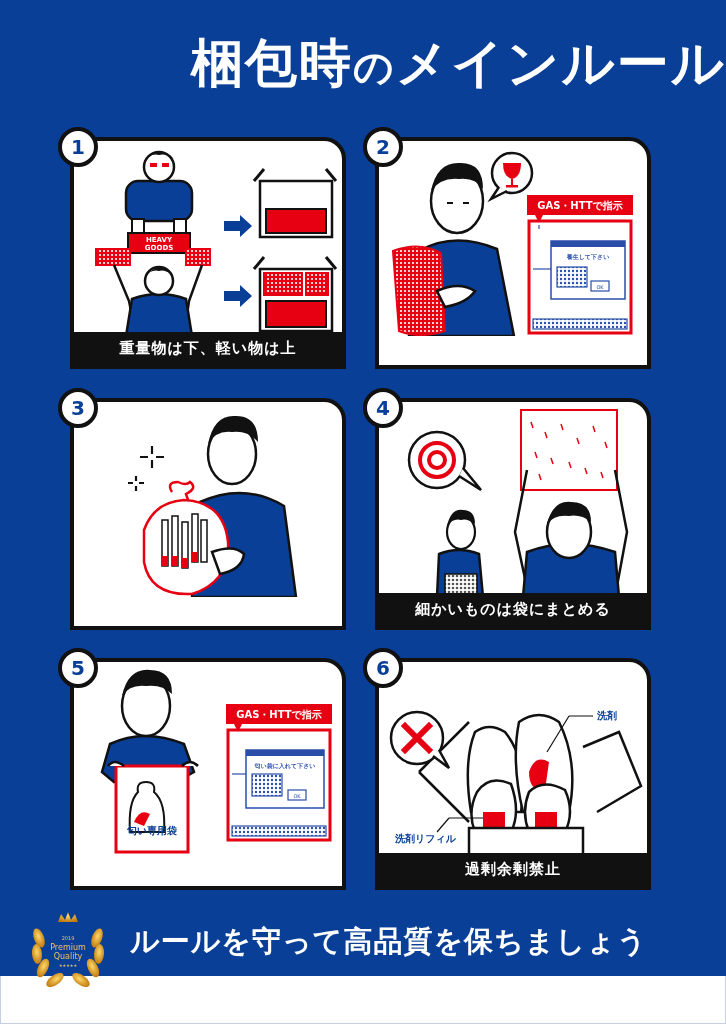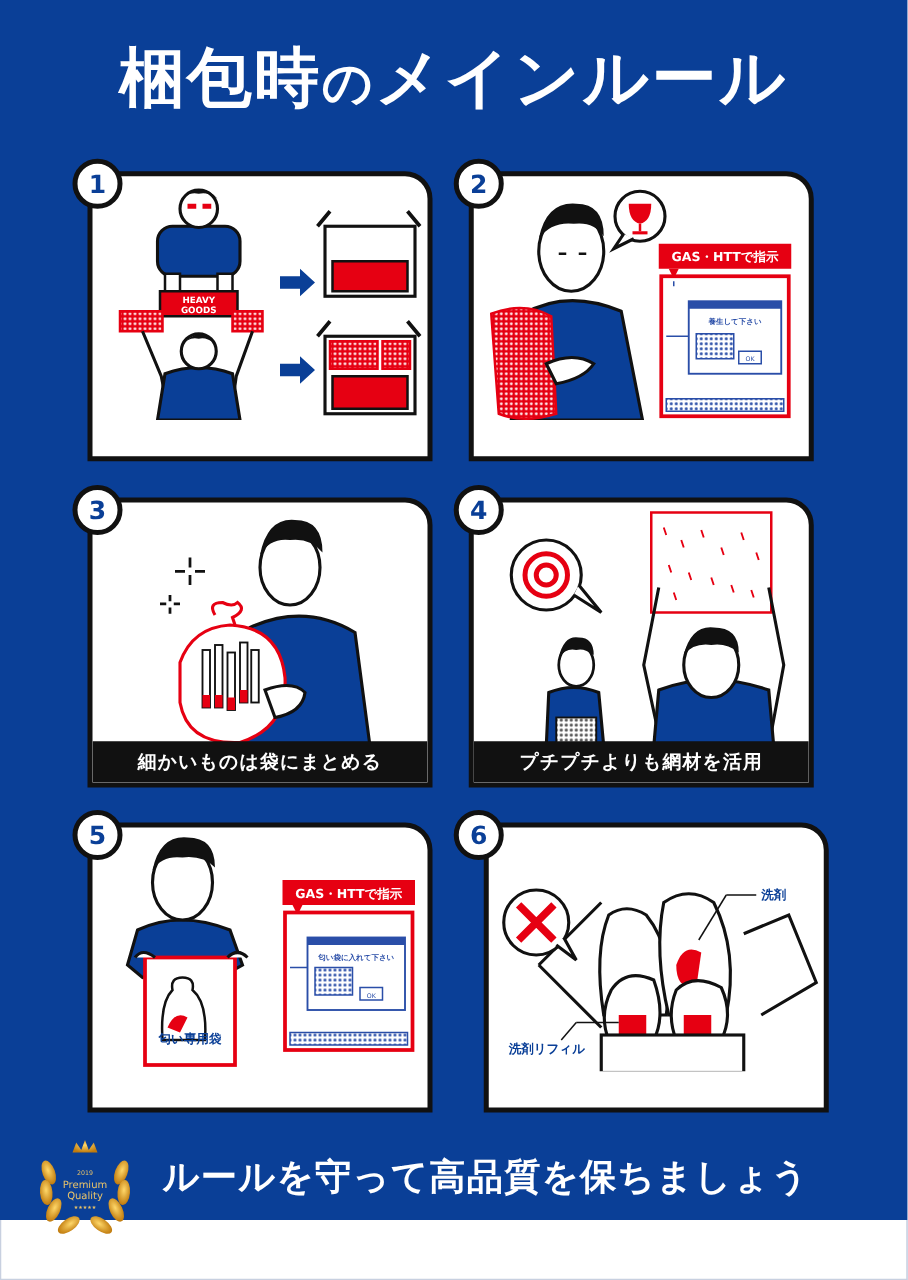--- a/index.html
+++ b/index.html
@@ -1,20 +1,20 @@
 <!DOCTYPE html>
 <html><head>
 <meta charset="utf-8">
 <style>
   * { box-sizing: border-box; margin: 0; padding: 0; }
   html, body { width: 726px; height: 1024px; overflow: hidden; background: #ffffff; }
   body { position: relative; font-family: "DejaVu Sans", sans-serif; }
   .poster { position: absolute; left: 0; top: 0; width: 726px; height: 976px; background: #0a3f97; }
   .bottom-white { position: absolute; left: 0; top: 976px; width: 726px; height: 48px; background: #ffffff; border-left: 1px solid #c8d0e0; border-right: 1px solid #c8d0e0; border-bottom: 1px solid #c8d0e0; }
-  .title { position: absolute; left: 0; top: 28px; width: 726px; text-align: center; color: #fff; font-weight: bold; font-size: 52px; letter-spacing: 2px; line-height: 70px; }
+  .title { position: absolute; left: 0; top: 28px; width: 726px; text-align: right; color: #fff; font-weight: bold; font-size: 52px; letter-spacing: 2px; line-height: 70px; }
   .title .small { font-size: 40px; }
   .panel { position: absolute; width: 276px; height: 232px; background: #fff; border: 4px solid #111; border-radius: 0 22px 0 0; overflow: hidden; }
   .panel .caption { position: absolute; left: 0; bottom: 0; width: 100%; height: 33px; background: #111; color: #fff; font-weight: bold; font-size: 15px; text-align: center; line-height: 33px; letter-spacing: 1px; }
   .panel .scene { position: absolute; left: 0; top: 0; width: 100%; height: 195px; }
   .num { position: absolute; width: 40px; height: 40px; border-radius: 50%; background: #fff; border: 4px solid #111; color: #0a3f97; font-weight: bold; font-size: 20px; text-align: center; line-height: 32px; z-index: 5; }
   .footer-text { position: absolute; left: 130px; top: 918px; color: #fff; font-weight: bold; font-size: 29px; letter-spacing: 1px; line-height: 46px; }
   .badge { position: absolute; left: 25px; top: 908px; width: 86px; height: 82px; }
   svg text { font-family: "DejaVu Sans", sans-serif; }
 </style>
 </head>
@@ -77,20 +77,21 @@
     </g>
 
     <g>
       <path d="M180 128 L190 116 M262 128 L252 116" stroke="#111" stroke-width="3"></path>
       <rect x="186" y="128" width="72" height="62" fill="#fff" stroke="#111" stroke-width="2.5"></rect>
       <rect x="190" y="132" width="38" height="22" fill="url(#dots)" stroke="#e60012" stroke-width="2"></rect>
       <rect x="232" y="132" width="22" height="22" fill="url(#dots)" stroke="#e60012" stroke-width="2"></rect>
       <rect x="192" y="160" width="60" height="26" fill="#e60012" stroke="#111" stroke-width="2"></rect>
     </g>
   </svg>
+  <div class="caption">重量物は下、軽い物は上</div>
 </div>
 
 <div class="num" style="left:363px;top:127px;">2</div>
 <div class="panel" style="left:375px;top:137px;">
   <svg class="scene" viewBox="0 0 268 195">
 
     <g>
       <path d="M30 195 L40 110 Q75 90 118 108 L135 195Z" fill="#0a3f97" stroke="#111" stroke-width="2.5"></path>
       <ellipse cx="78" cy="60" rx="26" ry="32" fill="#fff" stroke="#111" stroke-width="2.5"></ellipse>
       <path d="M52 50 Q58 20 82 22 Q104 22 104 48 Q96 36 80 38 Q62 36 52 50Z" fill="#111"></path>
@@ -160,21 +161,20 @@
       </g>
       <g fill="#e60012">
           <rect x="88" y="154" width="6" height="10"></rect>
           <rect x="98" y="154" width="6" height="10"></rect>
           <rect x="108" y="156" width="6" height="10"></rect>
           <rect x="118" y="150" width="6" height="10"></rect>
         </g>
       <path d="M138 150 Q160 142 170 152 Q168 168 146 172Z" fill="#fff" stroke="#111" stroke-width="2.5"></path>
     </g>
   </svg>
-  <div class="caption">細かいものは袋にまとめる</div>
 </div>
 
 <div class="num" style="left:363px;top:388px;">4</div>
 <div class="panel" style="left:375px;top:398px;">
   <svg class="scene" viewBox="0 0 268 195">
     <g>
       <circle cx="58" cy="58" r="28" fill="#fff" stroke="#111" stroke-width="2.5"></circle>
       <path d="M80 74 L102 88 L84 66" fill="#fff" stroke="#111" stroke-width="2.5"></path>
       <circle cx="58" cy="58" r="17" fill="none" stroke="#e60012" stroke-width="4"></circle>
       <circle cx="58" cy="58" r="8" fill="none" stroke="#e60012" stroke-width="4"></circle>
@@ -189,21 +189,21 @@
       <rect x="142" y="8" width="96" height="80" fill="#fff" stroke="#e60012" stroke-width="2"></rect>
       <g fill="none" stroke="#e60012" stroke-width="1.5">
         <path d="M152 20 l2 6 M166 30 l2 6 M182 22 l2 6 M198 36 l2 6 M214 24 l2 6 M226 40 l2 6 M156 50 l2 6 M172 56 l2 6 M190 60 l2 6 M206 66 l2 6 M222 70 l2 6 M160 72 l2 6"></path>
       </g>
       <path d="M148 68 L136 130 L150 195 M236 68 L248 130 L236 195" fill="none" stroke="#111" stroke-width="2.5"></path>
       <path d="M148 150 Q190 134 236 150 L240 195 L144 195Z" fill="#0a3f97" stroke="#111" stroke-width="2.5"></path>
       <ellipse cx="190" cy="130" rx="22" ry="26" fill="#fff" stroke="#111" stroke-width="2.5"></ellipse>
       <path d="M168 122 Q174 98 192 100 Q212 100 212 120 Q202 112 190 114 Q176 112 168 122Z" fill="#111"></path>
     </g>
   </svg>
-  <div class="caption">プチプチよりも網材を活用</div>
+  <div class="caption">細かいものは袋にまとめる</div>
 </div>
 
 <div class="num" style="left:58px;top:648px;">5</div>
 <div class="panel" style="left:70px;top:658px;">
   <svg class="scene" viewBox="0 0 268 195">
     <g>
       <path d="M28 110 L36 82 Q70 66 110 82 L120 110 L102 120 Q70 108 40 120Z" fill="#0a3f97" stroke="#111" stroke-width="2.5"></path>
       <ellipse cx="72" cy="44" rx="24" ry="30" fill="#fff" stroke="#111" stroke-width="2.5"></ellipse>
       <path d="M48 34 Q54 6 76 8 Q98 8 98 32 Q88 22 72 24 Q56 22 48 34Z" fill="#111"></path>
     </g>
@@ -225,21 +225,21 @@
       <rect x="178" y="112" width="30" height="22" fill="url(#bluedots)" stroke="#2a4ea8" stroke-width="1.2"></rect>
       <rect x="214" y="128" width="18" height="10" fill="#fff" stroke="#2a4ea8" stroke-width="1.2"></rect>
       <text x="223" y="136" font-size="5" fill="#2a4ea8" text-anchor="middle">OK</text>
       <line x1="158" y1="112" x2="172" y2="112" stroke="#2a4ea8" stroke-width="1.2"></line>
       <rect x="158" y="164" width="94" height="10" fill="url(#bluedots)" stroke="#2a4ea8" stroke-width="1.2"></rect>
     </g>
   </svg>
 </div>
 
 <div class="num" style="left:363px;top:648px;">6</div>
-<div class="panel" style="left:387px;top:658px;">
+<div class="panel" style="left:375px;top:658px;">
   <svg class="scene" viewBox="0 0 268 195">
     <g>
       <path d="M40 110 L90 60 M204 85 L240 70 L262 124 L218 150" fill="#fff" stroke="#111" stroke-width="2.5"></path>
       <path d="M40 110 L90 160" stroke="#111" stroke-width="2.5" fill="none"></path>
     </g>
     <g>
       <path d="M96 70 Q110 60 126 70 Q150 100 142 150 L92 150 Q84 100 96 70Z" fill="#fff" stroke="#111" stroke-width="2.5"></path>
       <path d="M140 60 Q160 46 180 60 Q200 100 190 150 L144 150 Q132 100 140 60Z" fill="#fff" stroke="#111" stroke-width="2.5"></path>
       <path d="M150 110 Q156 92 170 100 L166 128 Q150 130 150 110Z" fill="#e60012"></path>
       <path d="M98 130 Q110 112 132 122 Q142 150 132 170 L96 170 Q88 150 98 130Z" fill="#fff" stroke="#111" stroke-width="2.5"></path>
@@ -253,20 +253,21 @@
       <path d="M54 94 L70 106 L60 88" fill="#fff" stroke="#111" stroke-width="2.5"></path>
       <path d="M26 64 L50 88 M50 64 L26 88" stroke="#e60012" stroke-width="6" stroke-linecap="square"></path>
     </g>
     <line x1="190" y1="54" x2="214" y2="54" stroke="#111" stroke-width="1.2"></line>
     <line x1="190" y1="54" x2="168" y2="90" stroke="#111" stroke-width="1.2"></line>
     <text x="218" y="57" font-size="10" fill="#0a3f97" font-weight="bold">洗剤</text>
     <line x1="70" y1="156" x2="104" y2="156" stroke="#111" stroke-width="1.2"></line>
     <line x1="70" y1="156" x2="58" y2="170" stroke="#111" stroke-width="1.2"></line>
     <text x="16" y="180" font-size="10" fill="#0a3f97" font-weight="bold">洗剤リフィル</text>
   </svg>
+  <div class="caption">過剰余剰禁止</div>
 </div>
 
 <svg class="badge" viewBox="0 0 86 82">
   <defs>
     <radialGradient id="gold" cx="50%" cy="40%" r="60%">
         <stop offset="0%" stop-color="#ffd86a"></stop>
         <stop offset="100%" stop-color="#c07a0c"></stop>
       </radialGradient>
   </defs>
   <g fill="url(#gold)">

